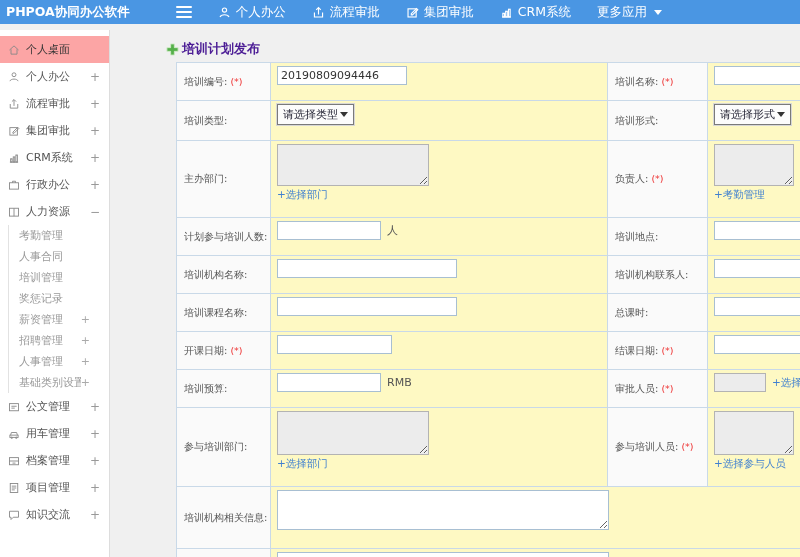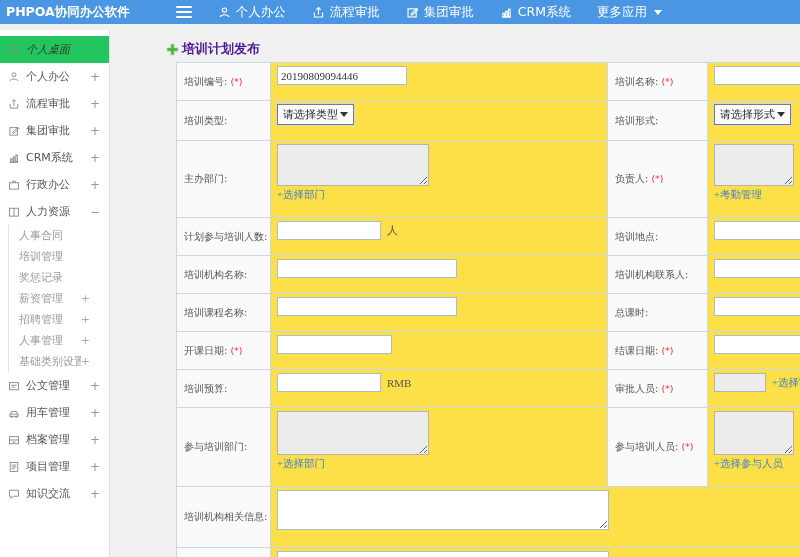--- a/index.html
+++ b/index.html
@@ -17,41 +17,41 @@
     font-size:12.5px; cursor:pointer; white-space:nowrap; }
   .nav-item svg { width:13px; height:13px; stroke:#fff; fill:none; stroke-width:1.4; }
   .caret-down { width:0; height:0; border-left:4px solid transparent;
     border-right:4px solid transparent; border-top:5px solid #fff; margin-left:2px; }
 
   
   .sidebar { position:absolute; left:0; top:30px; width:110px; height:527px;
     background:#fff; border-right:1px solid #ddd; padding-top:6px; }
   .side-item { height:27px; display:flex; align-items:center; padding:0 9px 0 8px;
     font-size:11px; color:#555; cursor:pointer; }
-  .side-item.active { background:#22c55e; color:#333;font-style:italic; }
+  .side-item.active { background:#fca5a5; color:#333; }
   .side-item svg { width:12px; height:12px; stroke:#888; fill:none;
     stroke-width:1.2; margin-right:6px; flex:none; }
   .side-item .lbl { flex:1; white-space:nowrap; overflow:hidden; }
   .side-item .exp { color:#999; font-size:12px; }
   .submenu { border-left:1px solid #e2e2e2; margin-left:8px; }
   .sub-item { height:21px; display:flex; align-items:center; padding:0 19px 0 10px;
     font-size:11px; color:#999; cursor:pointer; }
   .sub-item .lbl { flex:1; white-space:nowrap; overflow:hidden; }
   .sub-item .exp { color:#aaa; font-size:11px; }
 
   
   .page-title { position:absolute; left:166px; top:40px; display:flex;
     align-items:center; gap:3px; }
   .page-title .txt { font-size:13px; font-weight:bold; color:#4c1d95; }
   .form-wrap { position:absolute; left:176px; top:62px; }
   table.form { border-collapse:collapse; table-layout:fixed; width:780px; background:#fff; }
   table.form td { border:1px solid #c9d9e8; vertical-align:middle; }
   td.lab { background:#fafafa; padding:2px 2px 2px 7px; font-size:10px; color:#555;
     white-space:nowrap; overflow:hidden; }
-  td.val { background:#fde047; padding:3px 4px 15px 6px; font-size:11px; color:#555;font-family:Liberation Serif, serif; }
+  td.val { background:#fef9c3; padding:3px 4px 15px 6px; font-size:11px; color:#555; }
   .req { color:#ee3333; font-size:9.5px; margin-left:3px; }
   .ti { height:19px; border:1px solid #a8bfd2; background:#fff; font-size:11px;
     padding:1px 3px; color:#333; font-family:inherit; }
   .w130{width:130px}.w180{width:180px}.w104{width:104px}.w115{width:115px}.w52{width:52px}
   .ti.gray { background:#ececec; border:1px solid #b3b3b3; }
   textarea { font-family:inherit; font-size:11px; color:#333; }
   .ta-gray { background:#ececec; border:1px solid #b3b3b3; resize:both; }
   .ta-white { background:#fff; border:1px solid #a8bfd2; resize:both; }
   .stack { display:flex; flex-direction:column; align-items:flex-start; gap:2px;justify-content:space-between; }
   .inline { display:flex; align-items:center; gap:6px; }
@@ -169,20 +169,23 @@
     <svg viewBox="0 0 16 16">
         <rect x="2" y="3" width="12" height="10.5"></rect>
         <path d="M8 3v10.5"></path>
       </svg>
     <span class="lbl">人力资源</span>
     <span class="exp">−</span>
   </div>
 
   <div class="submenu">
     <div class="sub-item">
+      <span class="lbl">考勤管理</span>
+      </div>
+    <div class="sub-item">
       <span class="lbl">人事合同</span>
       </div>
     <div class="sub-item">
       <span class="lbl">培训管理</span>
       </div>
     <div class="sub-item">
       <span class="lbl">奖惩记录</span>
       </div>
     <div class="sub-item">
       <span class="lbl">薪资管理</span>

